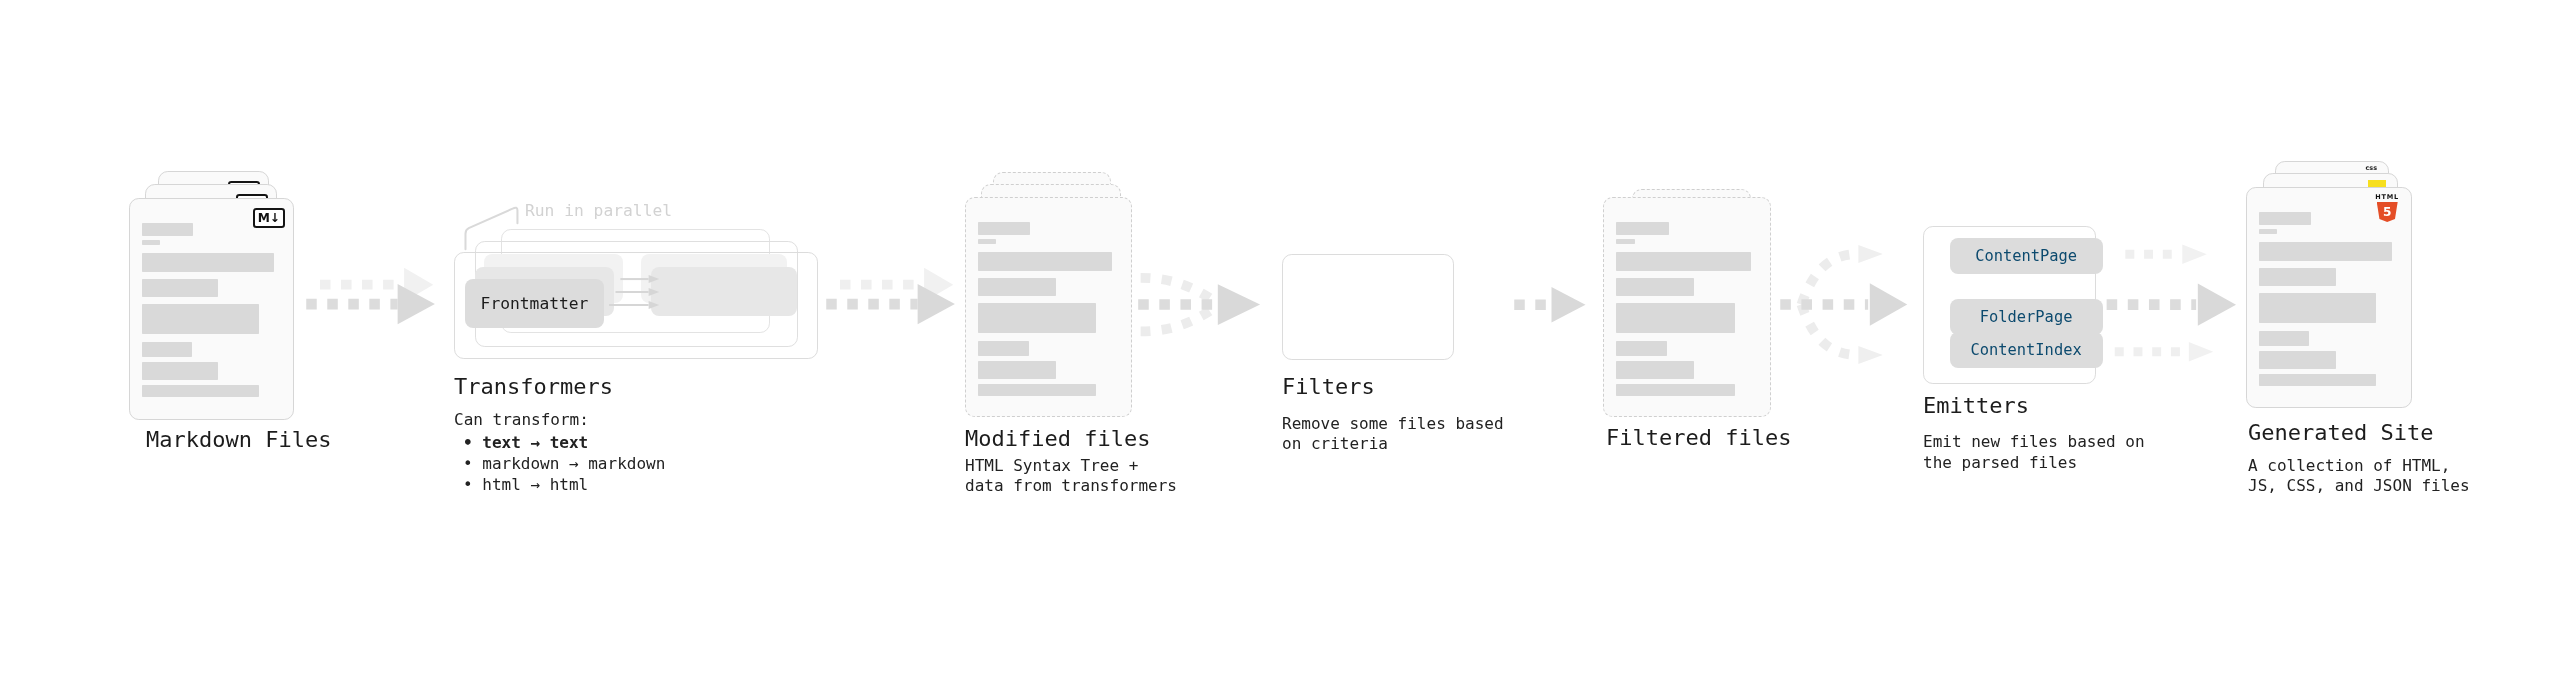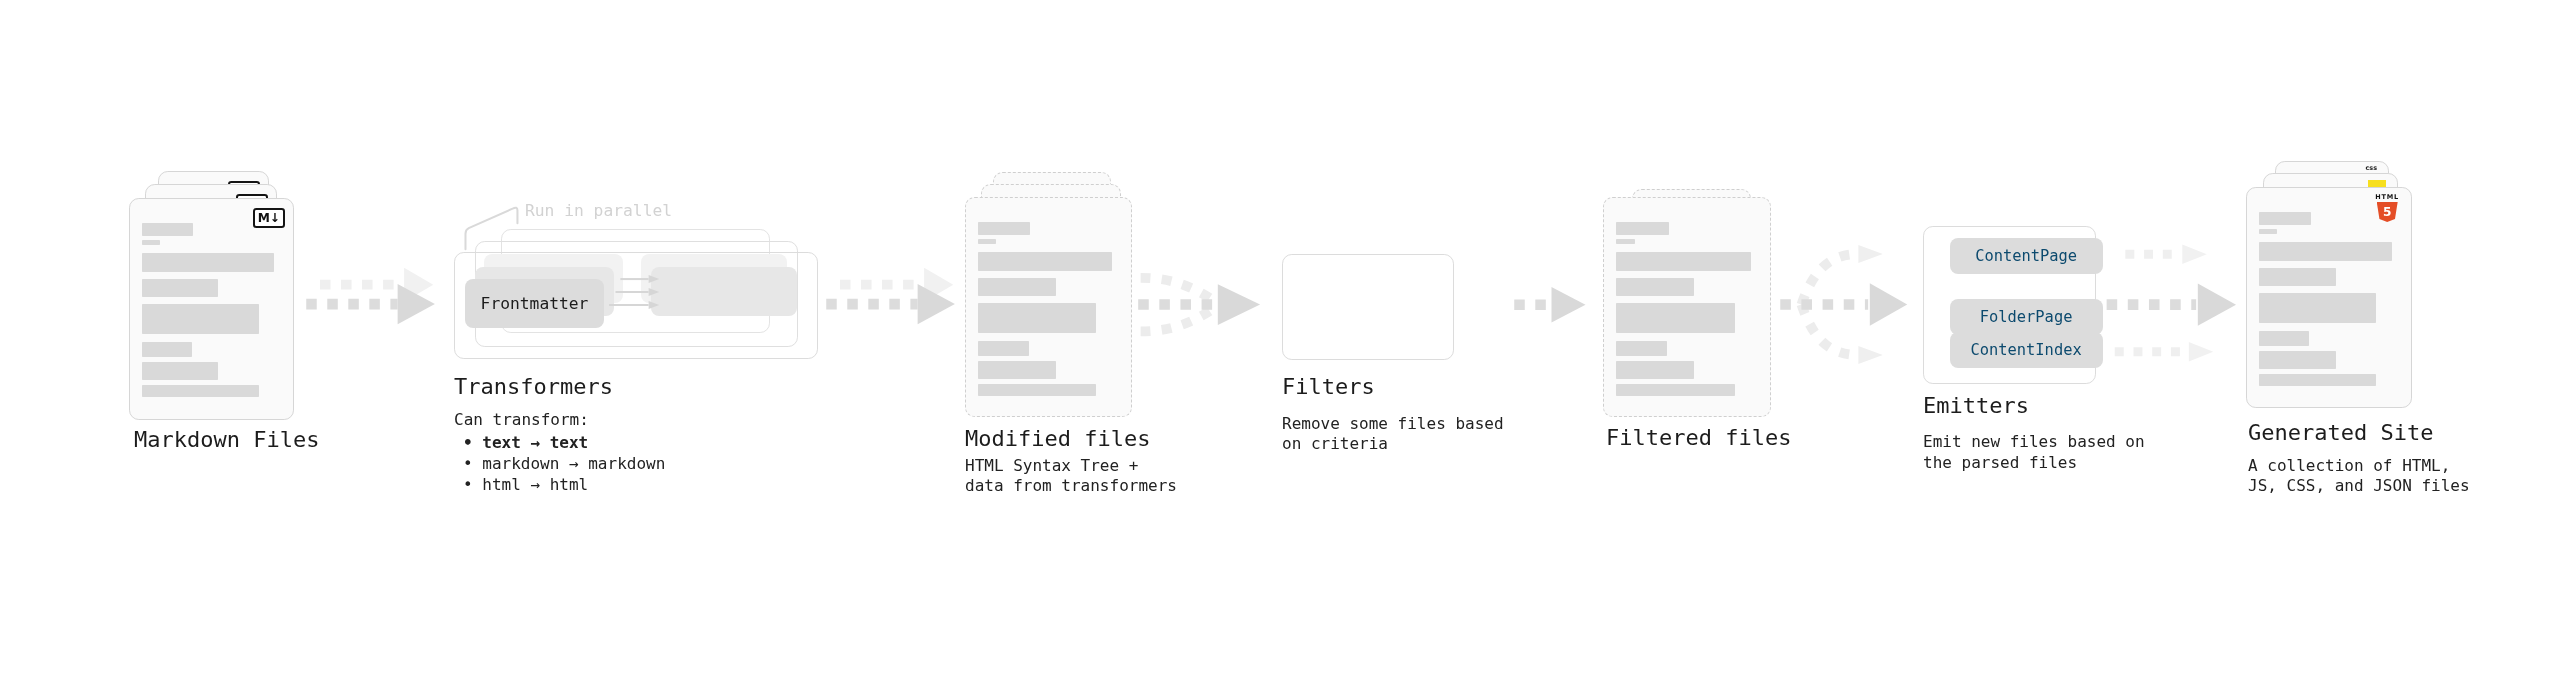--- a/index.html
+++ b/index.html
@@ -66,21 +66,21 @@
         <div style="width: 37%; height: 12.2px; margin-bottom: 4.1px;"></div>
         <div style="width: 13%; height: 5.7px; margin-bottom: 8.1px;"></div>
         <div style="width: 95%; height: 18.7px; margin-bottom: 7.3px;"></div>
         <div style="width: 55%; height: 18px; margin-bottom: 6.5px;"></div>
         <div style="width: 84%; height: 30px; margin-bottom: 8.1px;"></div>
         <div style="width: 36%; height: 15.4px; margin-bottom: 4.9px;"></div>
         <div style="width: 55%; height: 18px; margin-bottom: 4.9px;"></div>
         <div style="width: 84%; height: 12.2px; margin-bottom: 0px;"></div>
       </div>
   </div>
-  <div class="node-label" style="left:118px;top:428px;padding-left:16px;">Markdown Files</div>
+  <div class="node-label" style="left:130px;top:428px;padding-left:16px;">Markdown Files</div>
 
   <svg style="left:302px;top:258px;" width="146" height="89" viewBox="0 0 180 110">
     <line x1="22" y1="33" x2="122" y2="33" stroke="#efefef" stroke-width="12" stroke-dasharray="13 13"></line>
     <polygon points="126,12 162,33 126,54" fill="#f1f1f1"></polygon>
     <line x1="5" y1="57" x2="118" y2="57" stroke="#dcdcdc" stroke-width="13" stroke-dasharray="13 13"></line>
     <polygon points="118,32 164,57 118,82" fill="#d9d9d9"></polygon>
   </svg>
 
   <div class="obox" style="left:501px;top:229px;width:269px;height:104px;z-index:1;border-color:#e3e3e3;"></div>
   <div class="obox" style="left:475px;top:241px;width:323px;height:106px;z-index:1;border-color:#dfdfdf;"></div>

